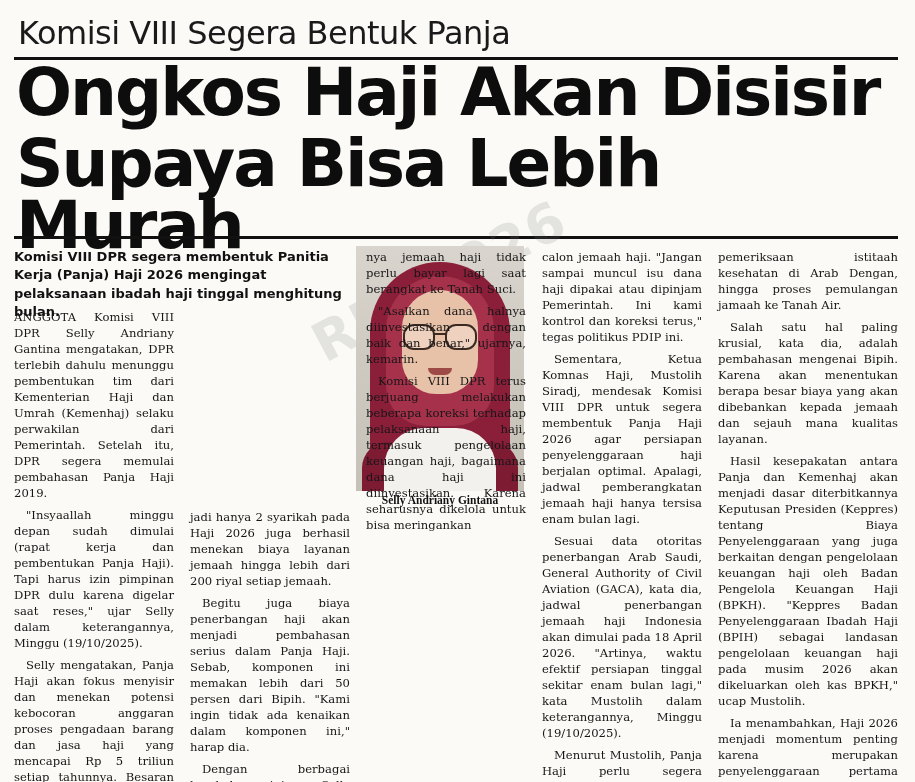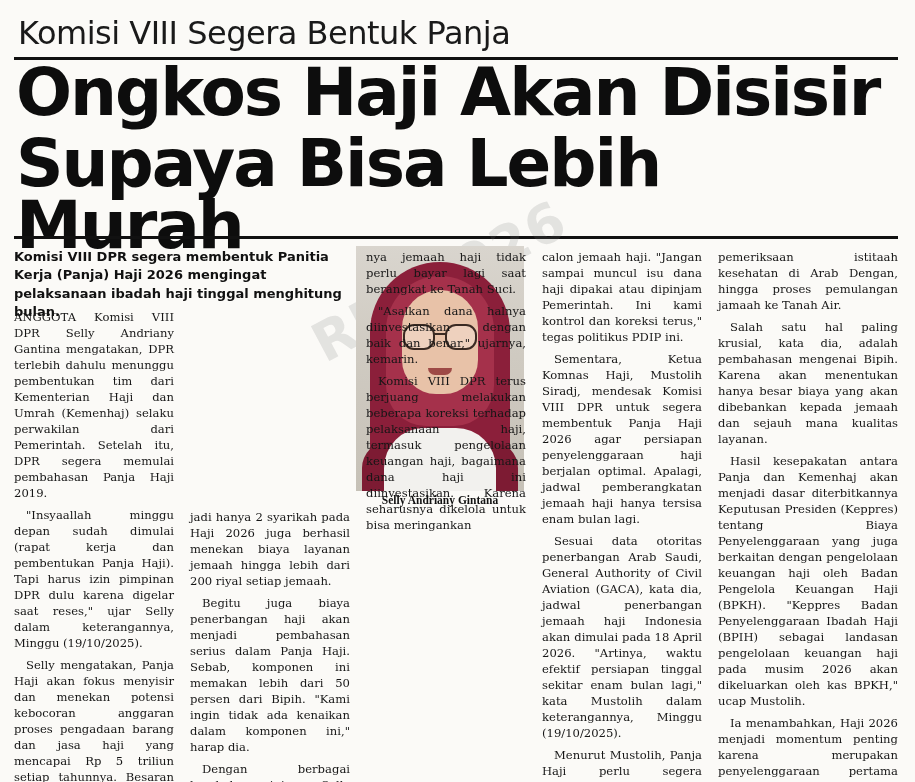--- a/index.html
+++ b/index.html
@@ -272,19 +272,19 @@
   <div class="col col4">
     <p class="noindent">calon jemaah haji. "Jangan sampai muncul isu dana haji dipakai atau dipinjam Pemerintah. Ini kami kontrol dan koreksi terus," tegas politikus PDIP ini.</p>
     <p>Sementara, Ketua Komnas Haji, Mustolih Siradj, mendesak Komisi VIII DPR untuk segera membentuk Panja Haji 2026 agar persiapan penyelenggaraan haji berjalan optimal. Apalagi, jadwal pemberangkatan jemaah haji hanya tersisa enam bulan lagi.</p>
     <p>Sesuai data otoritas penerbangan Arab Saudi, General Authority of Civil Aviation (GACA), kata dia, jadwal penerbangan jemaah haji Indonesia akan dimulai pada 18 April 2026. "Artinya, waktu efektif persiapan tinggal sekitar enam bulan lagi," kata Mustolih dalam keterangannya, Minggu (19/10/2025).</p>
     <p>Menurut Mustolih, Panja Haji perlu segera membahas berbagai aspek penyelenggaraan ibadah haji bersama Kemenhaj. Sebab lebih cepat Panja terbentuk akan lebih baik bagi kesiapan penyelenggaraan haji. Sebaliknya, makin lama pembentukan Panja akan berisiko terhadap layanan haji.</p>
 
   </div>
 
   <div class="col col5">
     <p class="noindent">pemeriksaan istitaah kesehatan di Arab Dengan, hingga proses pemulangan jamaah ke Tanah Air.</p>
-    <p>Salah satu hal paling krusial, kata dia, adalah pembahasan mengenai Bipih. Karena akan menentukan hanya besar biaya yang akan dibebankan kepada jemaah dan sejauh mana kualitas layanan.</p>
+    <p>Salah satu hal paling krusial, kata dia, adalah pembahasan mengenai Bipih. Karena akan menentukan berapa besar biaya yang akan dibebankan kepada jemaah dan sejauh mana kualitas layanan.</p>
     <p>Hasil kesepakatan antara Panja dan Kemenhaj akan menjadi dasar diterbitkannya Keputusan Presiden (Keppres) tentang Biaya Penyelenggaraan yang juga berkaitan dengan pengelolaan keuangan haji oleh Badan Pengelola Keuangan Haji (BPKH). "Keppres Badan Penyelenggaraan Ibadah Haji (BPIH) sebagai landasan pengelolaan keuangan haji pada musim 2026 akan dikeluarkan oleh kas BPKH," ucap Mustolih.</p>
     <p>Ia menambahkan, Haji 2026 menjadi momentum penting karena merupakan penyelenggaraan pertama yang sepenuhnya ditangani oleh Kemenhaj yang baru dibentuk dalam kabinet Prabowo-Gibran.</p>
 
   </div>
 
 </div>
 
 </body></html>

